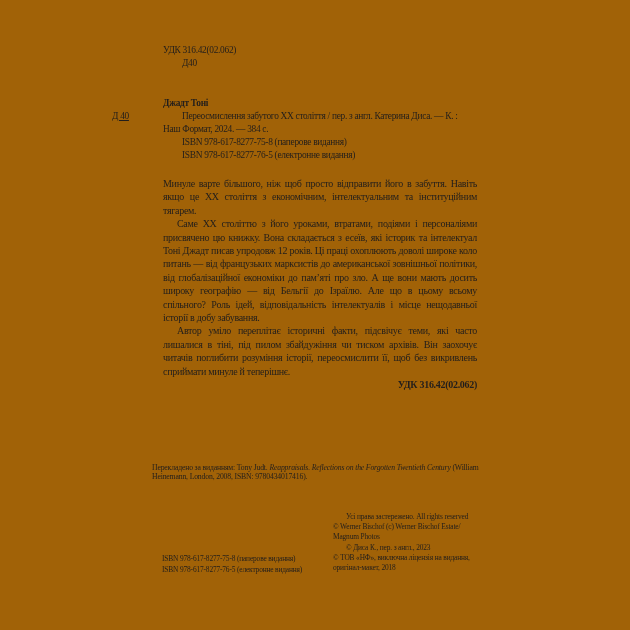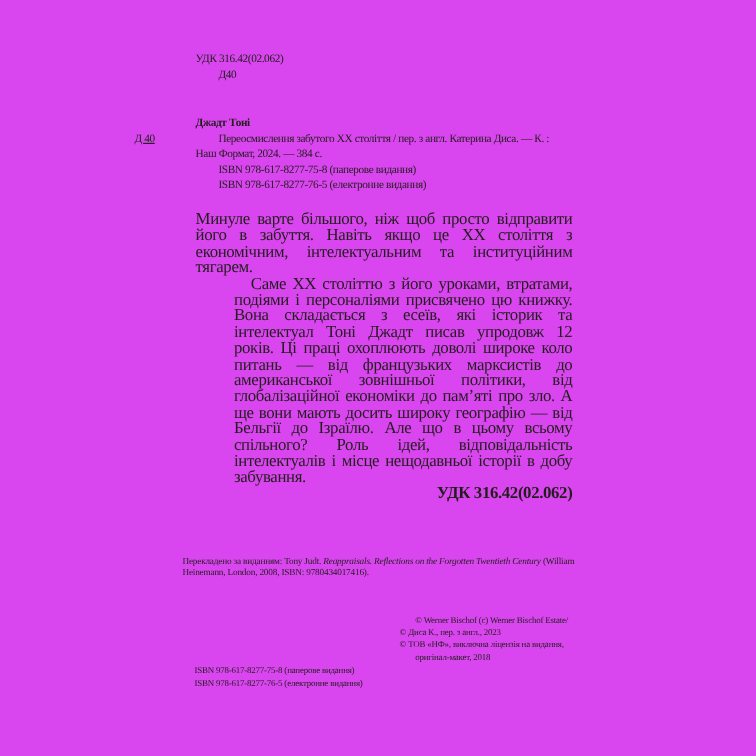--- a/index.html
+++ b/index.html
@@ -4,21 +4,21 @@
 <style>
   html, body { margin: 0; padding: 0; }
   body {
     width: 630px; height: 630px;
     background: #ffffff;
     font-family: "Liberation Serif", "DejaVu Serif", serif;
     color: #221e1c;
     position: relative;
     overflow: hidden;
   }
-  .sheet { position: absolute; inset: 0; background: #d946ef; }
+  .sheet { position: absolute; inset: 0; background: #a16207; }
   .pos { position: absolute; }
   .bold { font-weight: bold; }
   .italic { font-style: italic; }
 
   .s-cite {
     font-size: 9.4px;
     letter-spacing: -0.3px;
     white-space: nowrap;
     line-height: 12px;
   }
@@ -27,29 +27,29 @@
 
   .c-author { left: 163px; top: 97px; }
   .c-index  { left: 112px; top: 110px; text-decoration: underline; }
   .c-line1  { left: 182px; top: 110px; }
   .c-line2  { left: 163px; top: 123px; }
   .c-isbn1  { left: 182px; top: 136px; }
   .c-isbn2  { left: 182px; top: 149px; }
 
   .annotation {
     left: 163px; top: 177px; width: 314px;
-    font-size: 14px;
+    font-size: 10px;
     letter-spacing: -0.3px;
     line-height: 13.4px;
   }
   .annotation .par {
     margin: 0;
     text-align: justify;
   }
-  .annotation .par.ind { text-indent: 14px; margin-left: 32px; }
+  .annotation .par.ind { text-indent: 14px; }
   .udk-right {
     text-align: right;
     font-weight: bold;
   }
 
   .source-note {
     left: 152px; top: 463px; width: 356px;
     font-size: 7.7px;
     letter-spacing: -0.15px;
     line-height: 9px;
@@ -85,27 +85,30 @@
   <div class="pos c-author s-cite bold">Джадт Тоні</div>
   <div class="pos c-index s-cite">Д 40</div>
   <div class="pos c-line1 s-cite">Переосмислення забутого ХХ століття / пер. з англ. Катерина Диса. — К. :</div>
   <div class="pos c-line2 s-cite">Наш Формат, 2024. — 384 с.</div>
   <div class="pos c-isbn1 s-cite">ISBN 978-617-8277-75-8 (паперове видання)</div>
   <div class="pos c-isbn2 s-cite">ISBN 978-617-8277-76-5 (електронне видання)</div>
 
   <div class="pos annotation">
     <p class="par">Минуле варте більшого, ніж щоб просто відправити його в забуття. Навіть якщо це ХХ століття з економічним, інтелектуальним та інституційним тягарем.</p>
     <p class="par ind">Саме ХХ століттю з його уроками, втратами, подіями і персоналіями присвячено цю книжку. Вона складається з есеїв, які історик та інтелектуал Тоні Джадт писав упродовж 12 років. Ці праці охоплюють доволі широке коло питань — від французьких марксистів до американської зовнішньої політики, від глобалізаційної економіки до пам’яті про зло. А ще вони мають досить широку географію — від Бельгії до Ізраїлю. Але що в цьому всьому спільного? Роль ідей, відповідальність інтелектуалів і місце нещодавньої історії в добу забування.</p>
+    <p class="par ind">Автор уміло переплітає історичні факти, підсвічує теми, які часто лишалися в тіні, під пилом збайдужіння чи тиском архівів. Він заохочує читачів поглибити розуміння історії, переосмислити її, щоб без викривлень сприймати минуле й теперішнє.</p>
     <div class="udk-right">УДК 316.42(02.062)</div>
   </div>
 
   <div class="pos source-note"><span>Перекладено за виданням: Tony Judt. </span><span class="italic">Reappraisals. Reflections on the Forgotten Twentieth Century</span><span> (William Heinemann, London, 2008, ISBN: 9780434017416).</span></div>
 
   <div class="pos rights">
+      <div class="line">Усі права застережено. All rights reserved</div>
       <div class="line">© Werner Bischof (c) Werner Bischof Estate/</div>
+      <div class="line">Magnum Photos</div>
       <div class="line">© Диса К., пер. з англ., 2023</div>
       <div class="line">© ТОВ «НФ», виключна ліцензія на видання,</div>
       <div class="line">оригінал-макет, 2018</div>
     </div>
 
   <div class="pos b-isbn">
     <div>ISBN 978-617-8277-75-8 (паперове видання)</div>
     <div>ISBN 978-617-8277-76-5 (електронне видання)</div>
   </div>
 

